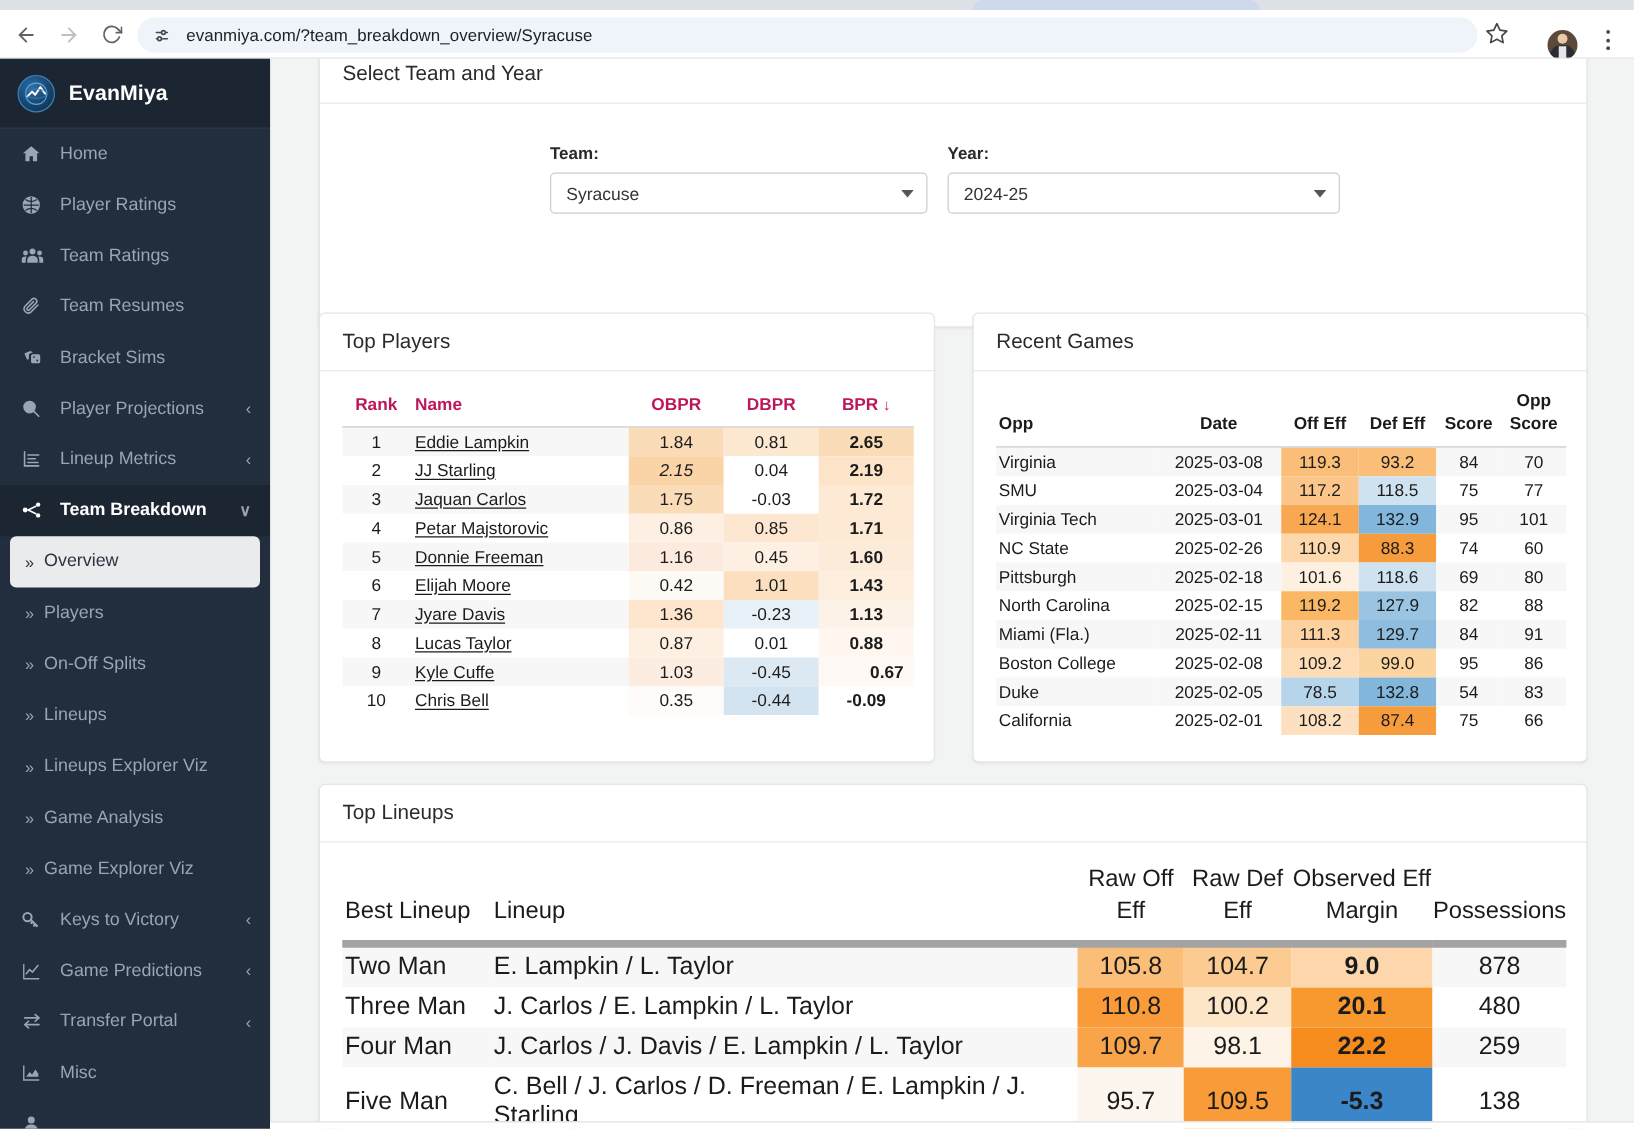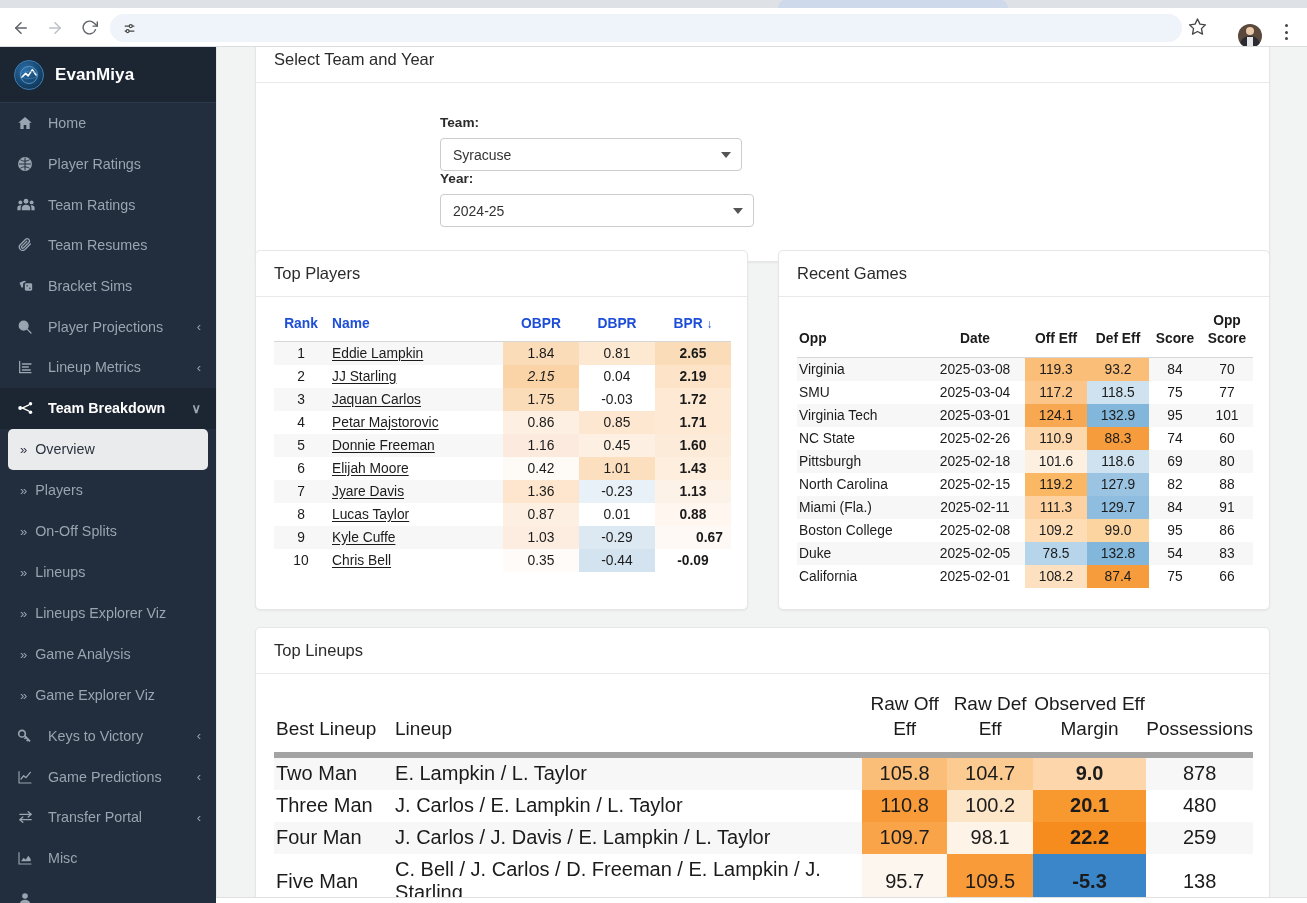--- a/index.html
+++ b/index.html
@@ -163,21 +163,21 @@
     box-shadow: 0 1px 2px rgba(0,0,0,0.055);
   }
   .card-head {
     height: 46px; display: flex; align-items: center;
     padding-left: 18px; border-bottom: 1px solid #e9e9e9;
   }
   .card-title { font-size: 16.5px; color: #2b2b2b; font-weight: 400; }
 
   
   #card-select { left: 38px; top: -11px; width: 1015px; height: 226px; }
-  #select-body { padding: 32px 0 0 184px; display: flex; flex-direction: column; }
+  #select-body { padding: 32px 0 0 184px; display: flex; }
   .field-group { display: flex; flex-direction: column; }
   .field-label {
     font-size: 13.6px; font-weight: 700; color: #2b2b2b; margin-bottom: 8px;
   }
   .select-box {
     height: 33px; border: 1px solid #ccc; border-radius: 4px;
     background: #ffffff; display: flex; align-items: center;
     padding: 0 10px 0 12px; cursor: pointer;
   }
   #team-select { width: 302px; }
@@ -195,21 +195,21 @@
   #card-recent-games { left: 561px; top: 203px; width: 492px; height: 360px; }
   
   #card-top-lineups { left: 38px; top: 580px; width: 1015px; height: 275px; }
 
   table { border-collapse: collapse; }
 
   
   #tp-wrap { padding: 13px 18px 0 18px; }
   #tp-table { width: 457px; }
   #tp-table th {
-    font-size: 13.8px; font-weight: 700; color: #1d4ed8;
+    font-size: 13.8px; font-weight: 700; color: #be185d;
     padding: 6px 0 10px 0; border-bottom: 1px solid #d6d6d6;
     vertical-align: bottom;
   }
   #tp-table td {
     font-size: 13.8px; color: #1b1b1b; padding: 3.6px 0; height: 23px;
   }
   #tp-table tbody tr:nth-child(odd) td.plain { background: #f7f7f7; }
   #tp-table tbody tr:nth-child(even) td.plain { background: #ffffff; }
   .c-rank { width: 54px; text-align: center; }
   .c-name { width: 175px; text-align: left; padding-left: 4px !important; }
@@ -292,20 +292,21 @@
     </div>
     <div id="omnibox">
       <div id="site-info-icon">
         <svg width="15" height="15" viewBox="0 0 24 24" fill="none" stroke="currentColor" stroke-width="2" stroke-linecap="round">
             <line x1="5" y1="8" x2="19" y2="8"></line>
             <line x1="5" y1="16" x2="19" y2="16"></line>
             <circle cx="14" cy="8" r="2.4" fill="#fff"></circle>
             <circle cx="9" cy="16" r="2.4" fill="#fff"></circle>
           </svg>
       </div>
+      <div id="url-text">evanmiya.com/?team_breakdown_overview/Syracuse</div>
     </div>
     <div id="star-btn">
       <svg width="19" height="19" viewBox="0 0 24 24" fill="none" stroke="currentColor" stroke-width="1.7" stroke-linejoin="round">
           <polygon points="12 2.5 15.1 9 22 9.9 17 14.7 18.3 21.6 12 18.3 5.7 21.6 7 14.7 2 9.9 8.9 9"></polygon>
         </svg>
     </div>
     <div id="avatar">
       <div class="av-body"></div>
       <div class="av-shirt"></div>
       <div class="av-head"></div>
@@ -608,21 +609,21 @@
                   <td class="c-rank plain">8</td>
                   <td class="c-name plain"><span>Lucas Taylor</span></td>
                   <td class="c-obpr" style="background: rgb(253, 240, 227);">0.87</td>
                   <td class="c-dbpr" style="background: rgb(255, 255, 255);">0.01</td>
                   <td class="c-bpr" style="background: rgb(254, 246, 239); font-weight: 700;">0.88</td>
                 </tr>
                 <tr>
                   <td class="c-rank plain">9</td>
                   <td class="c-name plain"><span>Kyle Cuffe</span></td>
                   <td class="c-obpr" style="background: rgb(253, 236, 224);">1.03</td>
-                  <td class="c-dbpr" style="background: rgb(220, 233, 243);">-0.29</td>
+                  <td class="c-dbpr" style="background: rgb(220, 233, 243);">-0.45</td>
                   <td class="c-bpr" style="background: rgb(254, 249, 244); font-weight: 700; padding-left: 33px;">0.67</td>
                 </tr>
                 <tr>
                   <td class="c-rank plain">10</td>
                   <td class="c-name plain"><span>Chris Bell</span></td>
                   <td class="c-obpr" style="background: rgb(254, 251, 248);">0.35</td>
                   <td class="c-dbpr" style="background: rgb(211, 227, 240);">-0.44</td>
                   <td class="c-bpr" style="background: rgb(255, 255, 255); font-weight: 700;">-0.09</td>
                 </tr>
               </tbody>

